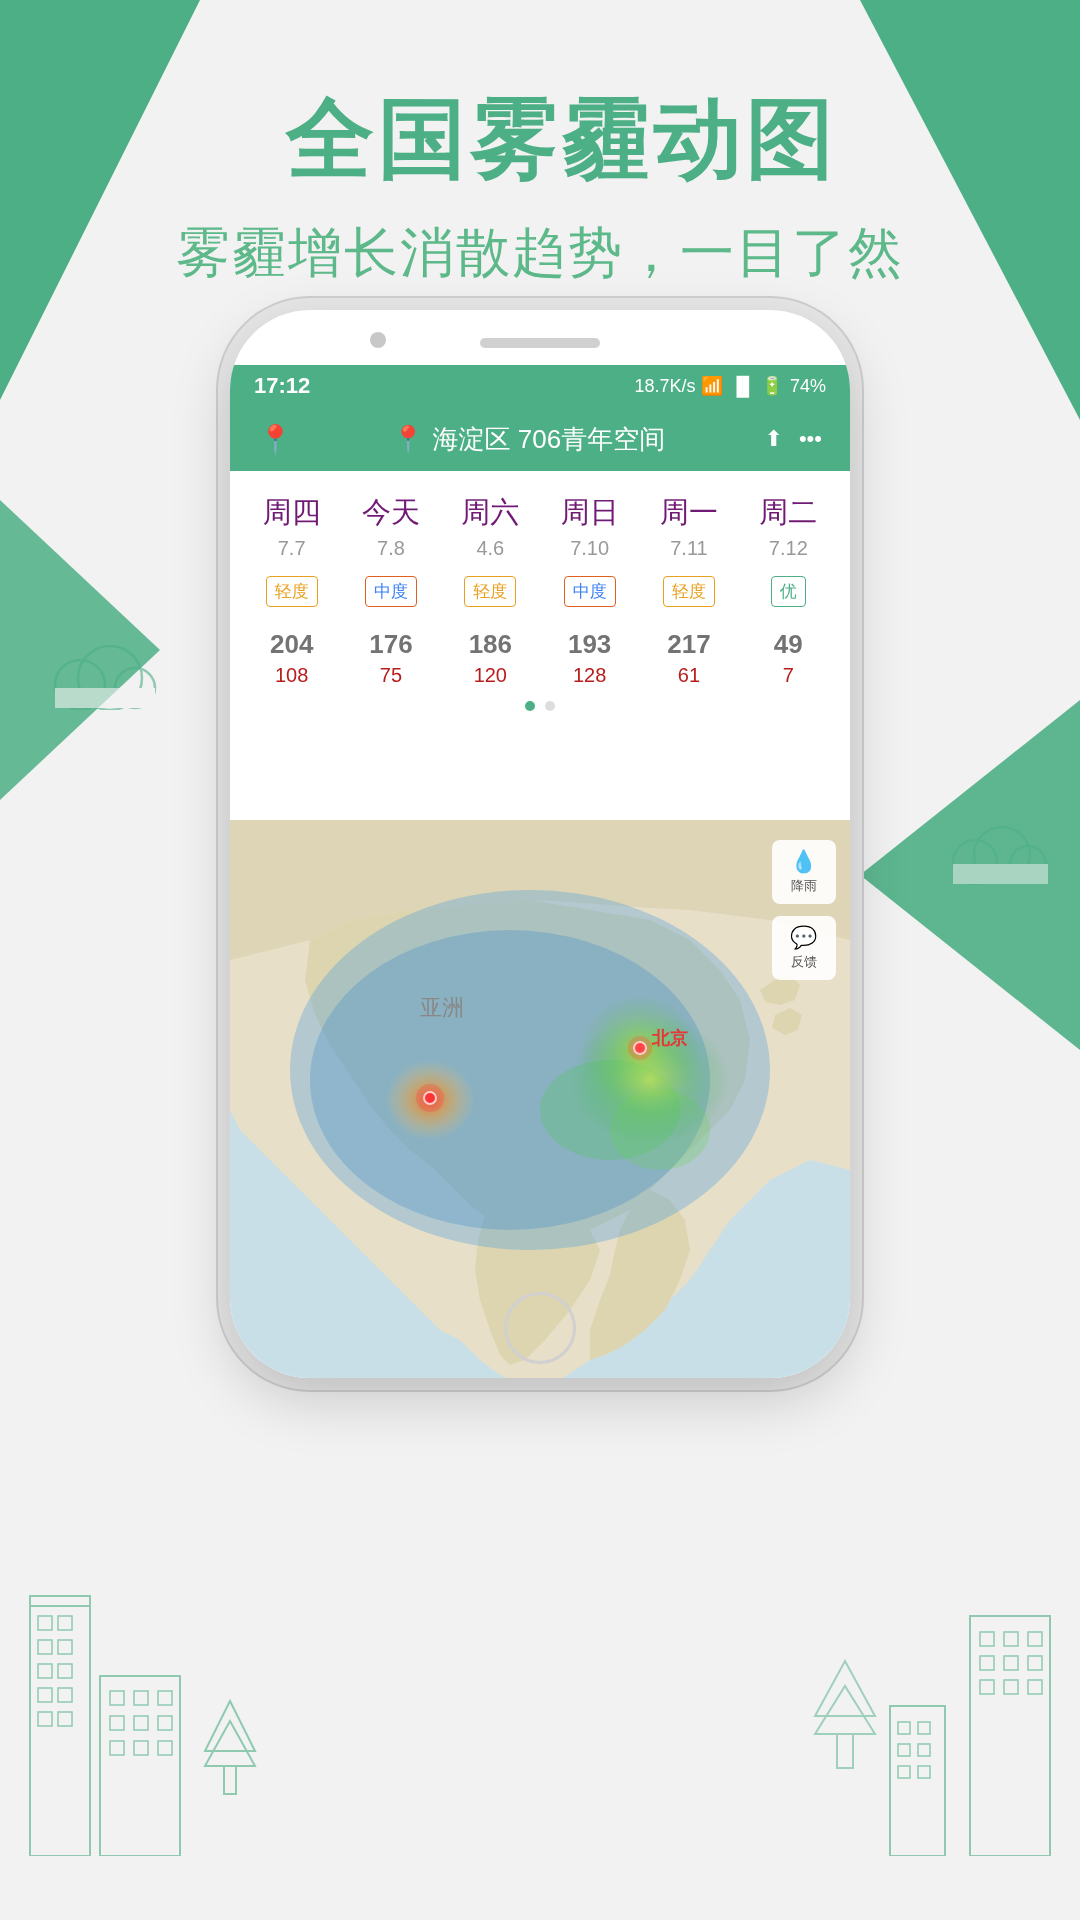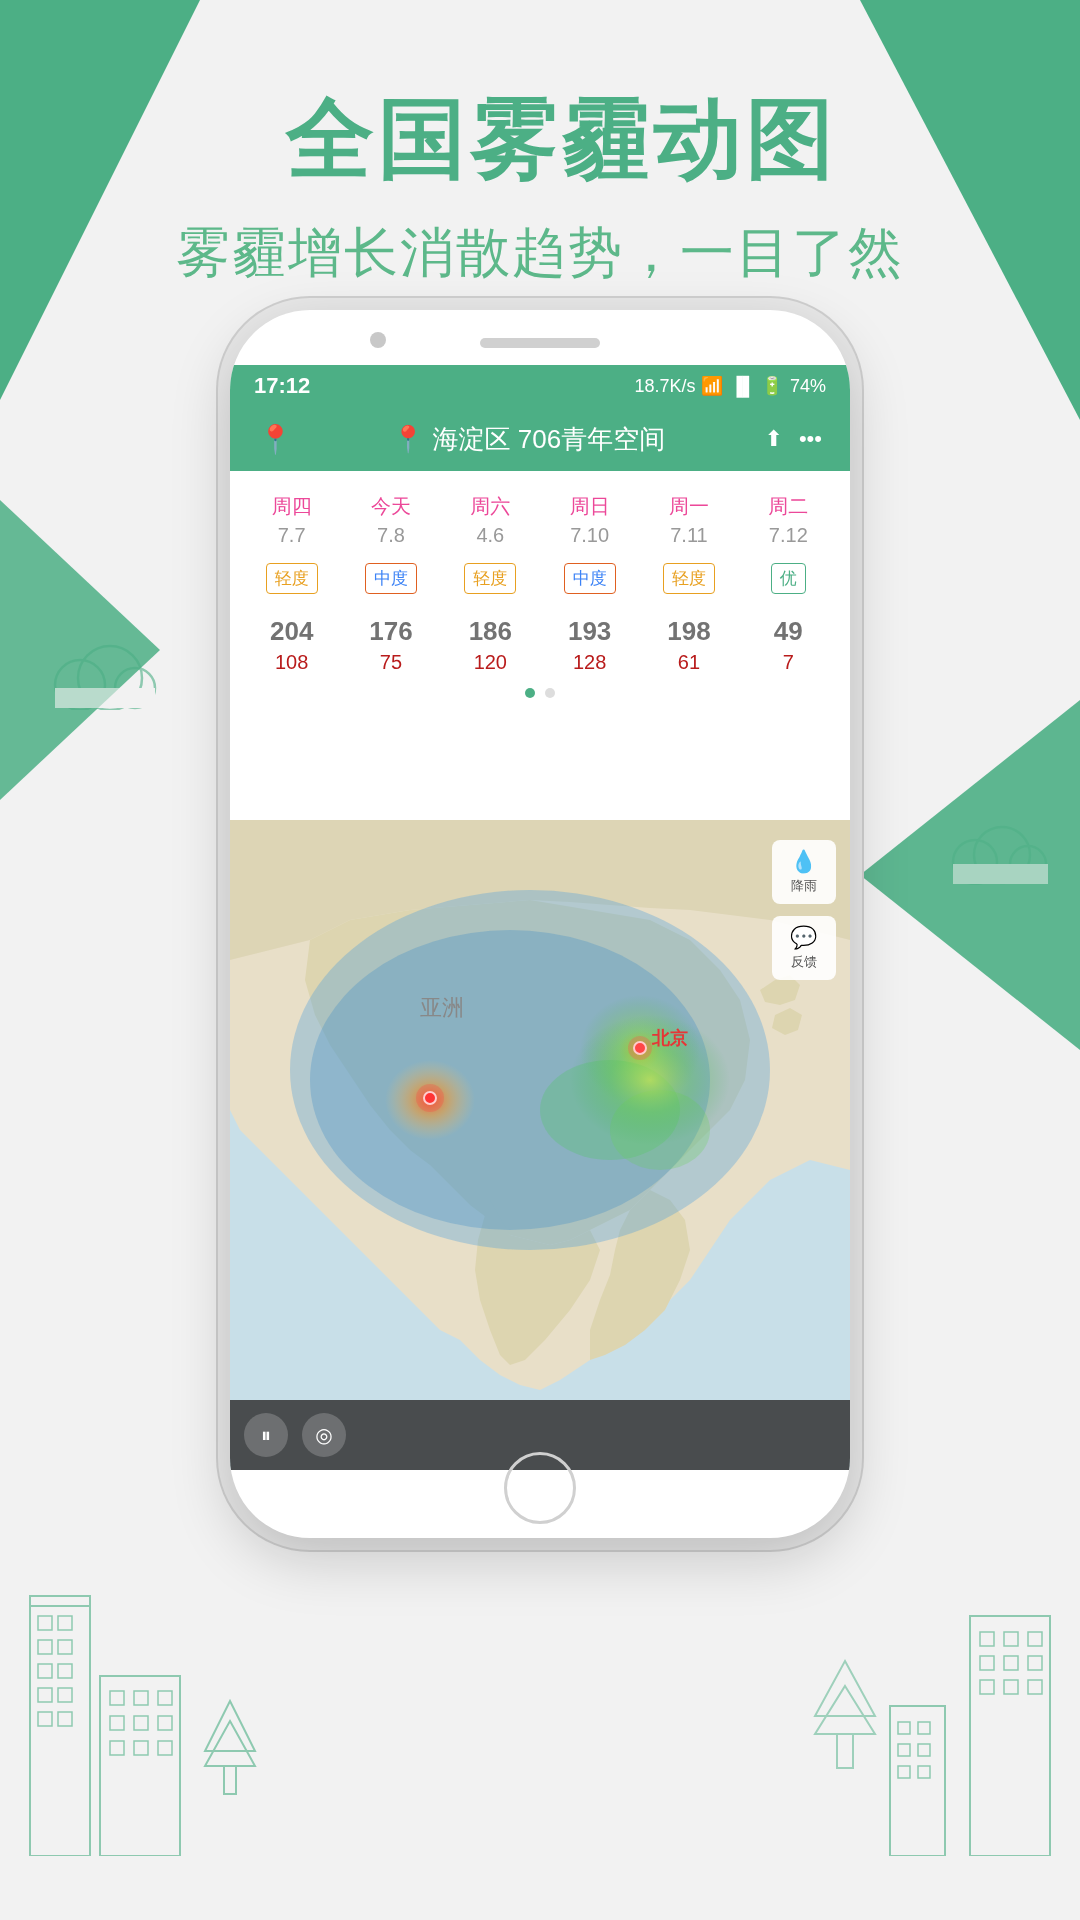--- a/index.html
+++ b/index.html
@@ -111,21 +111,21 @@
     .phone-wrapper {
       position: absolute;
       top: 310px;
       left: 50%;
       transform: translateX(-50%);
       width: 620px;
       height: 1260px;
     }
     .phone-body {
       width: 620px;
-      height: 1228px;
+      height: 1068px;
       background: #ffffff;
       border-radius: 80px;
       box-shadow: 0 20px 60px rgba(0,0,0,0.18), 0 0 0 12px #e8e8e8, 0 0 0 14px #d0d0d0;
       overflow: hidden;
       position: relative;
     }
 
     
     .phone-speaker {
       position: absolute;
@@ -189,21 +189,21 @@
       padding: 6px 12px;
     }
     .forecast-cell {
       flex: 1;
       text-align: center;
       display: flex;
       flex-direction: column;
       align-items: center;
       gap: 4px;
     }
-    .day-name { font-size: 20px; color: #ec4899; font-weight: 500; }
+    .day-name { font-size: 29px; color: #701a75; font-weight: 500; }
     .day-date { font-size: 20px; color: #999; }
     .quality-badge {
       font-size: 17px;
       padding: 3px 8px;
       border-radius: 4px;
       border: 1.5px solid;
     }
     .badge-light { color: #e8a020; border-color: #e8a020; }
     .badge-mid { color: #3b82f6; border-color: #e06020; }
     .badge-good { color: #4caf85; border-color: #4caf85; }
@@ -477,21 +477,21 @@
         </div>
         <div class="forecast-cell">
           <span class="aqi-val">186</span>
           <span class="aqi-sub">120</span>
         </div>
         <div class="forecast-cell">
           <span class="aqi-val">193</span>
           <span class="aqi-sub">128</span>
         </div>
         <div class="forecast-cell">
-          <span class="aqi-val">198</span>
+          <span class="aqi-val">217</span>
           <span class="aqi-sub">61</span>
         </div>
         <div class="forecast-cell">
           <span class="aqi-val">49</span>
           <span class="aqi-sub">7</span>
         </div>
       </div>
 
       <div class="dots-row">
         <div class="dot dot-active"></div>

